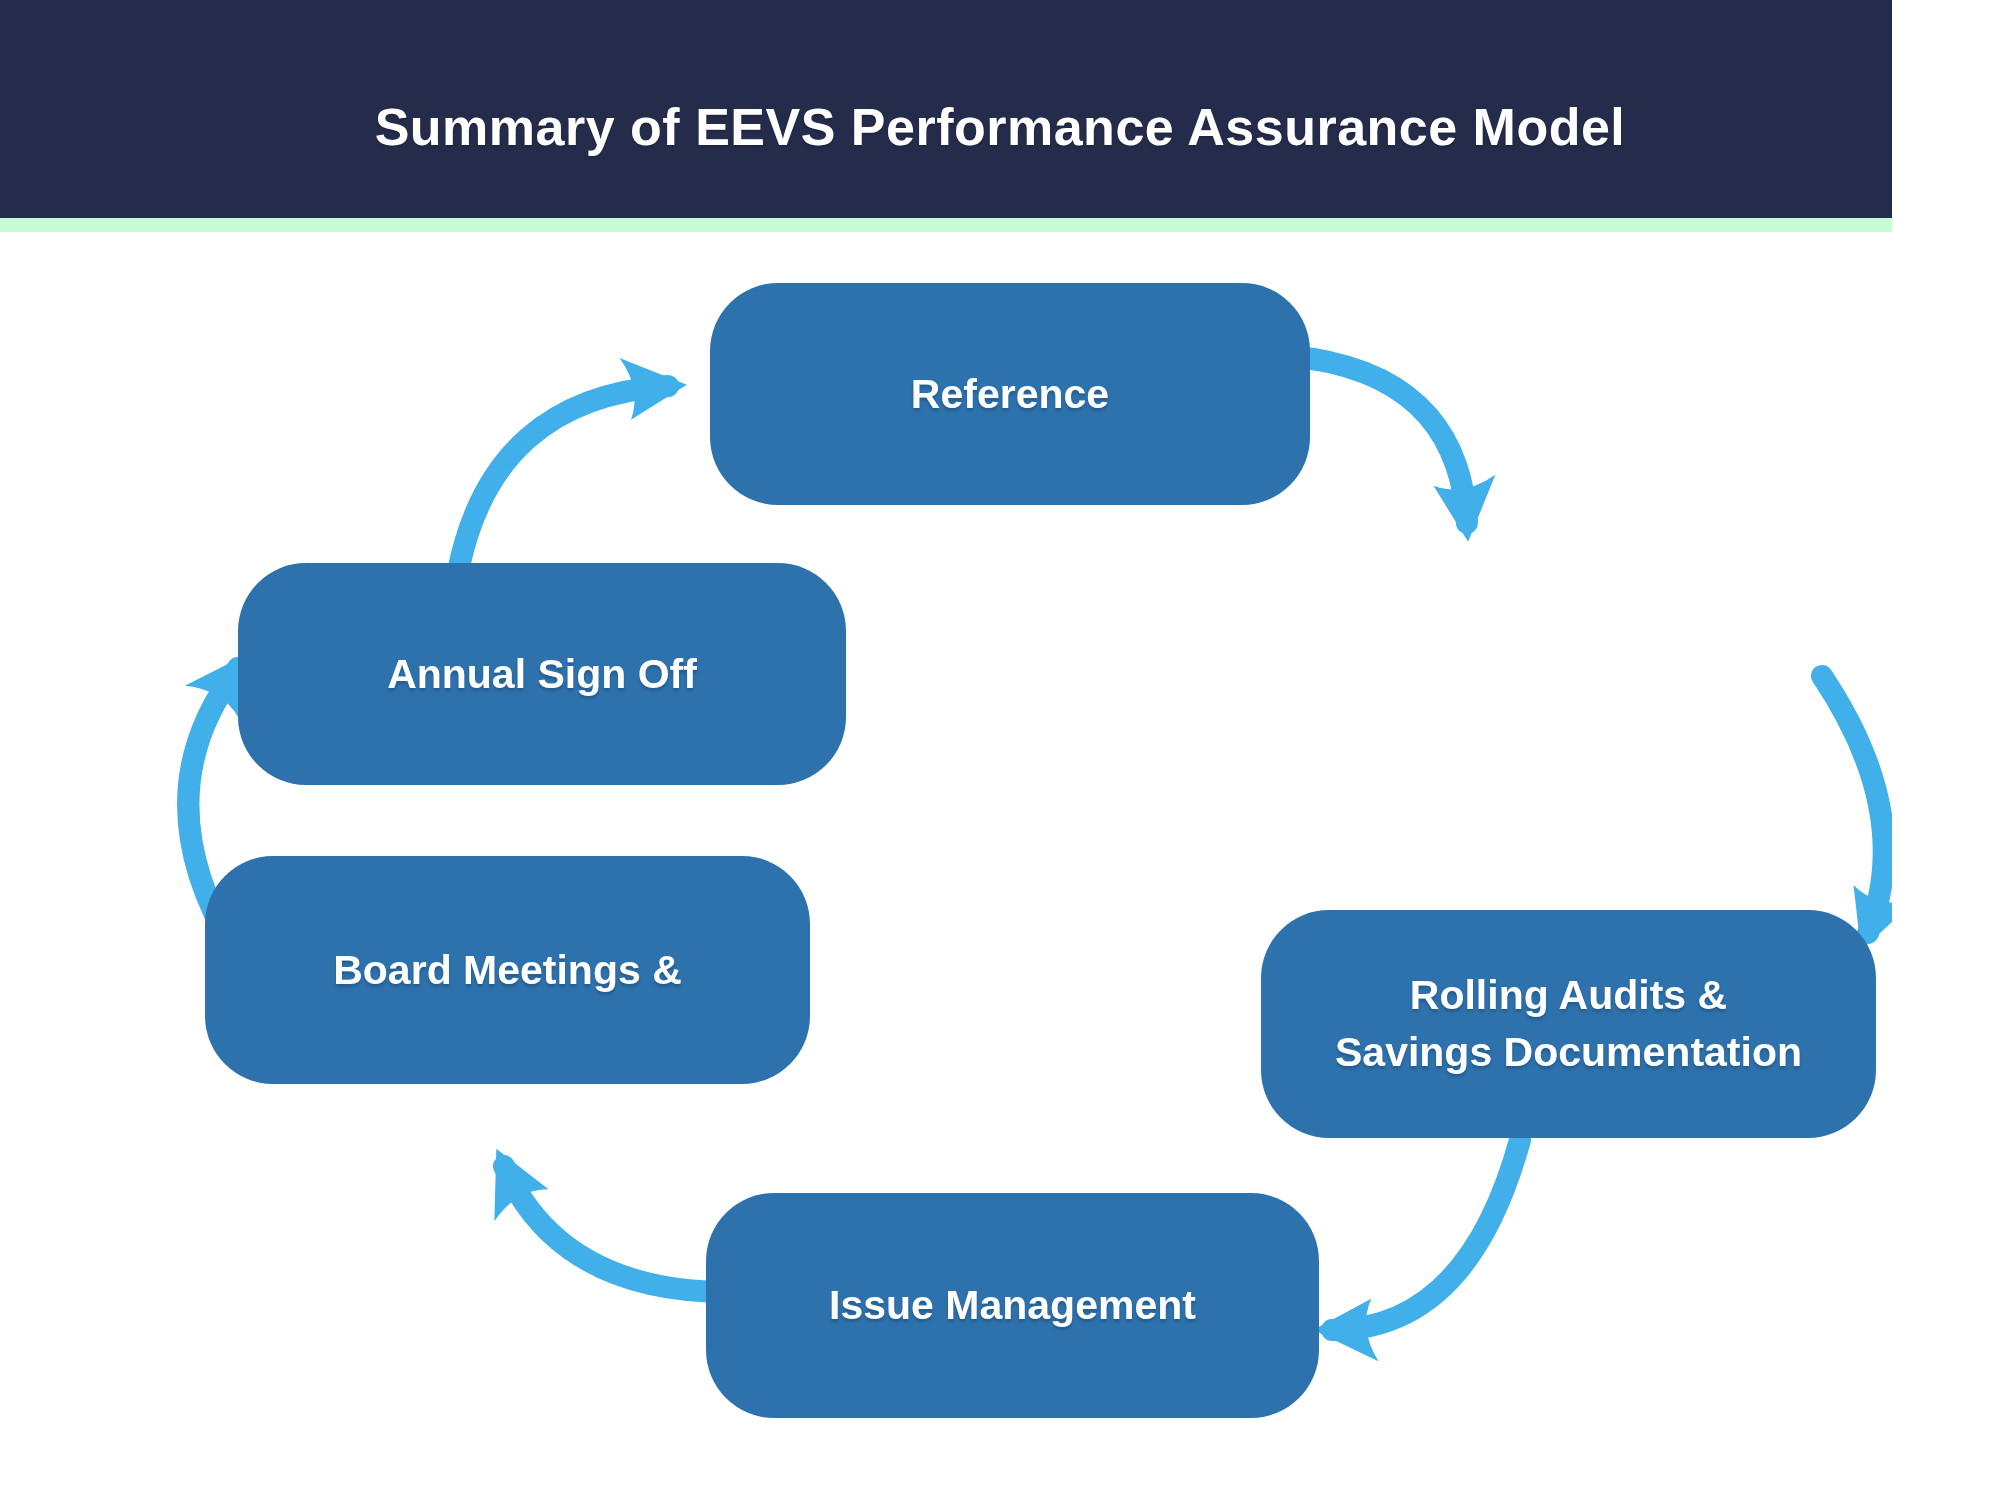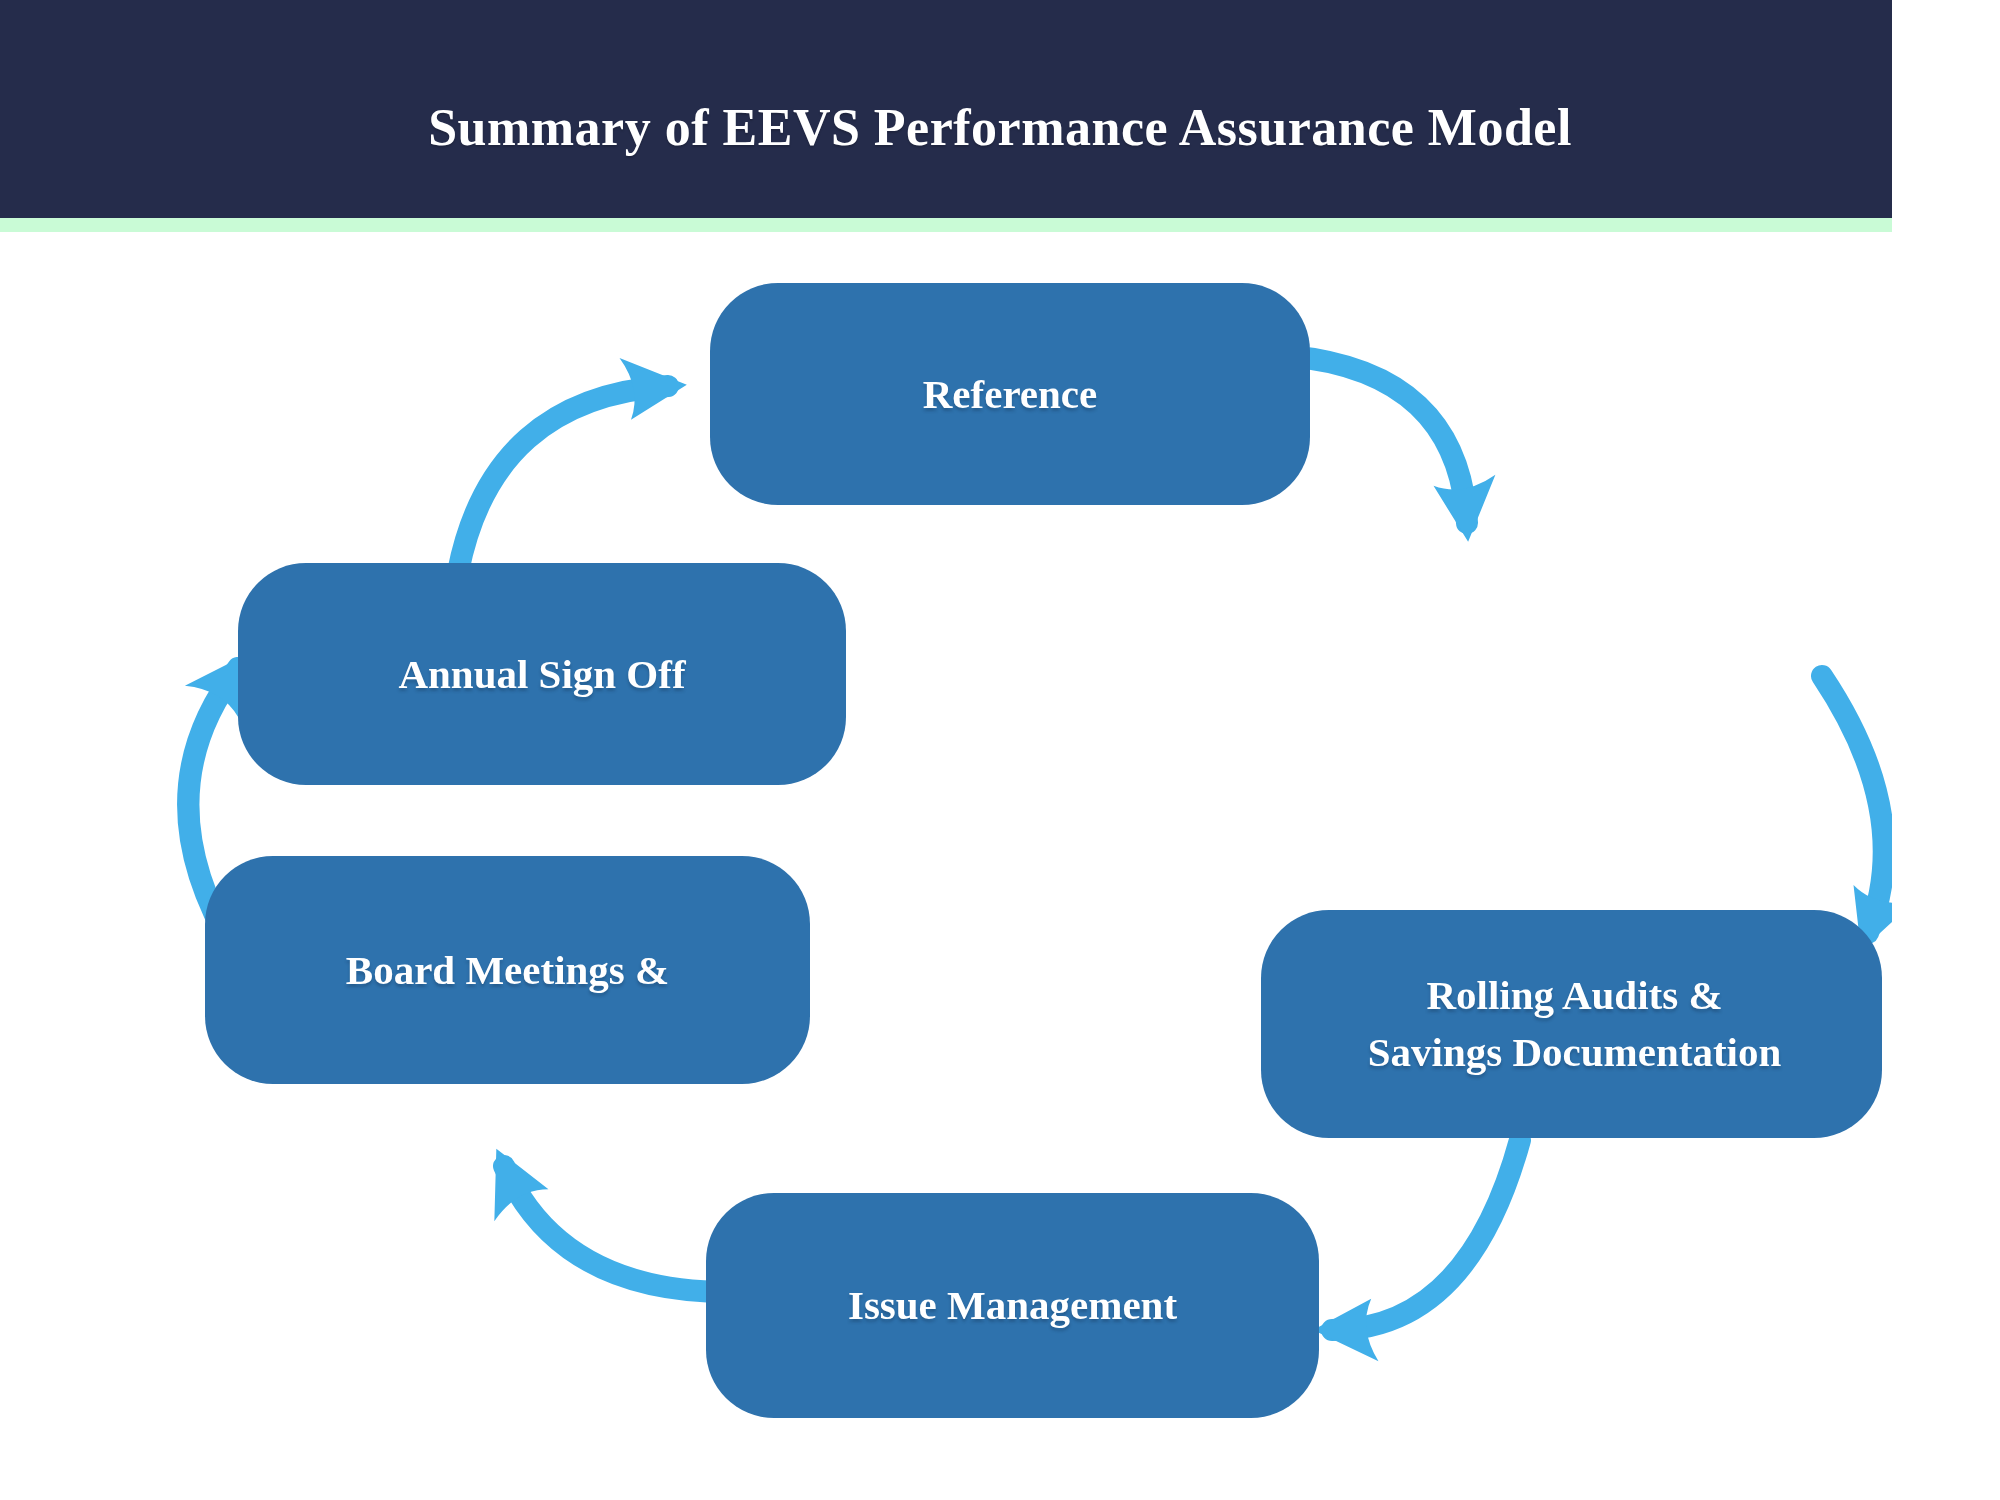--- a/index.html
+++ b/index.html
@@ -9,21 +9,21 @@
     --arrow-blue:#41AFE9;
     --label-text:#FFFFFF;
     --page-bg:#FFFFFF;
   }
   html,body{margin:0;padding:0;background:var(--page-bg);}
   #canvas{
     position:relative;
     width:1892px;height:1500px;
     background:var(--page-bg);
     overflow:hidden;
-    font-family:Liberation Serif, serif;
+    font-family:Liberation Sans, sans-serif;
   }
   .header{
     position:absolute;left:0;top:0;width:2000px;height:218px;
     background:var(--header-bg);
     display:flex;align-items:center;justify-content:center;
   }
   .header h1{
     margin:0;padding-top:36px;
     color:var(--label-text);
     font-size:52px;font-weight:bold;letter-spacing:0.5px;
@@ -42,21 +42,21 @@
     color:var(--label-text);
     font-size:41px;font-weight:bold;line-height:1.38;
     text-align:center;
     text-shadow:0 3px 3px rgba(16,42,74,0.30);
     margin-left:13px;
   }
   .box span{display:block;white-space:nowrap;}
   
   #box-reference          {left:697px;  top:283px;  width:600px; height:222px;}
   #box-site-baseline      {left:1233px; top:563px;  width:630px; height:215px;}
-  #box-rolling-audits     {left:1248px; top:910px;  width:615px; height:228px;padding-left:6px;}
+  #box-rolling-audits     {left:1248px; top:910px;  width:615px; height:228px;}
   #box-issue-management   {left:693px;  top:1193px; width:613px; height:225px;}
   #box-board-meetings     {left:192px;  top:856px;  width:605px; height:228px;}
   #box-annual-sign-off    {left:225px;  top:563px;  width:608px; height:222px;}
 </style>
 </head>
 <body>
 
 <div id="canvas">
 
   <div class="header">

